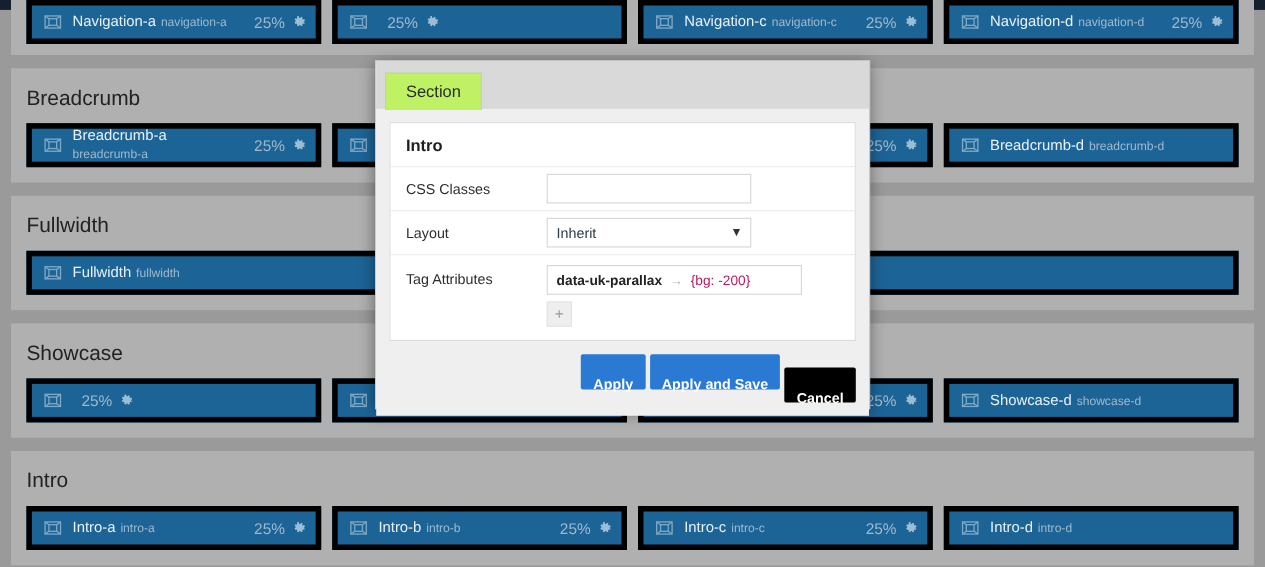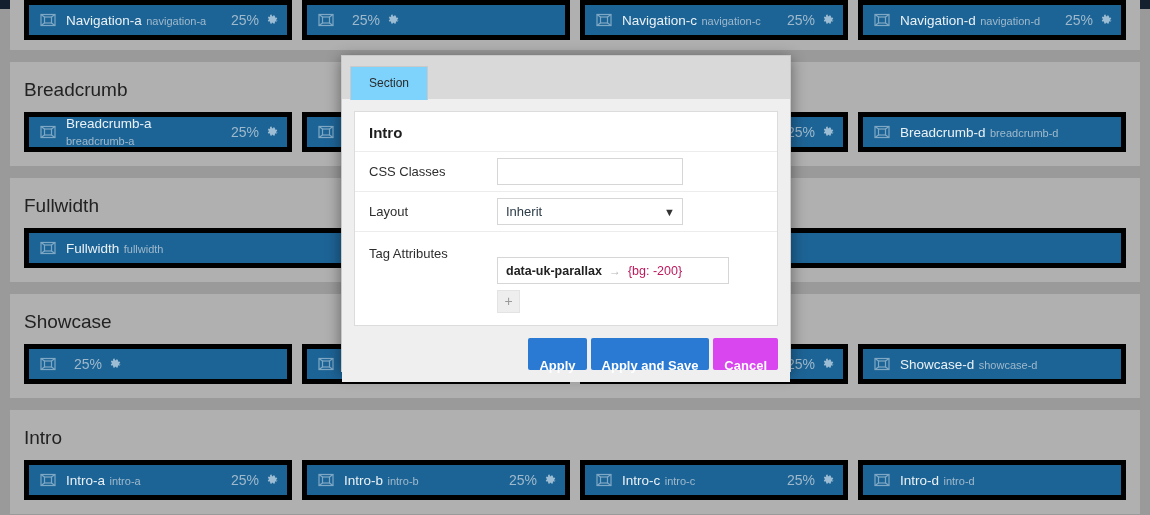--- a/index.html
+++ b/index.html
@@ -117,27 +117,27 @@
     border: 1px solid #c9c9c9;
   }
   .modal-tabs {
     height: 43px;
     background: #d9d9d9;
     display: flex;
     align-items: flex-end;
     padding-left: 8px;
   }
   .modal-tab {
-    background: #7dd3fc;
+    background: #bef264;
     border: 1px solid #c9c9c9;
     border-bottom: none;
     padding: 0 18px;
     height: 34px;
     line-height: 33px;
-    font-size: 12px;
+    font-size: 15px;
     color: #2b2b2b;
     margin-bottom: -1px;
   }
   .modal-body {
     background: #efefef;
     padding: 12px;
   }
   .panel {
     background: #fff;
     border: 1px solid #dcdcdc;
@@ -186,21 +186,20 @@
     font-size: 11px;
     line-height: 1;
   }
   .tagattr {
     display: flex; align-items: center;
     width: 232px; height: 27px;
     border: 1px solid #d6d6d6;
     background: #fff;
     padding: 0 8px;
     gap: 7px;
-    margin-top: 16px;
   }
   .tagattr-key {
     font-size: 12.5px;
     font-weight: bold;
     color: #222;
     white-space: nowrap;
   }
   .tagattr-arrow { color: #b6b6b6; font-size: 12px; }
   .tagattr-val { font-size: 12.5px; color: #be185d; white-space: nowrap; }
   .addbtn {
@@ -226,21 +225,21 @@
     font-size: 13px;
     font-weight: bold;
     color: #fff;
     padding: 16px 11px;
     font-family: "Liberation Sans", sans-serif;
     border-radius: 2px;
     line-height: 24px;
     cursor: pointer;
   }
   .btn-primary { background: #2a7ad4; }
-  .btn-default { background: #d946ef; }
+  .btn-default { background: #000000; margin-top: 12px; }
 </style>
 </head>
 <body>
 
 <div id="app">
 
   <div class="menubar">
     <div class="menubar-item">Menus</div>
     <div class="menubar-item">Content</div>
     <div class="menubar-item">Components</div>

